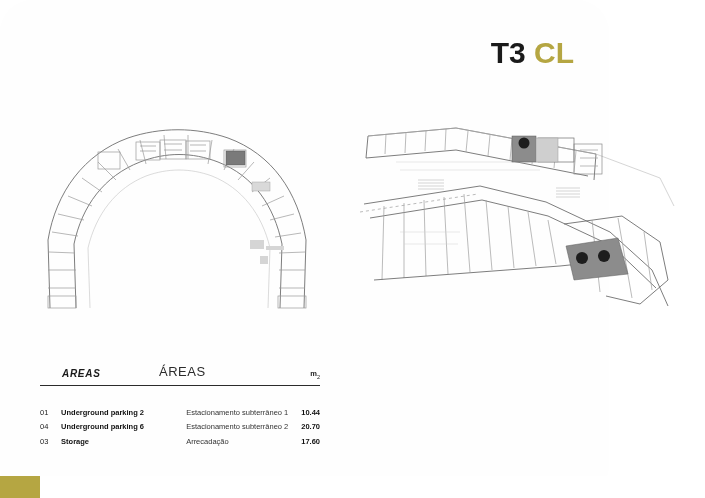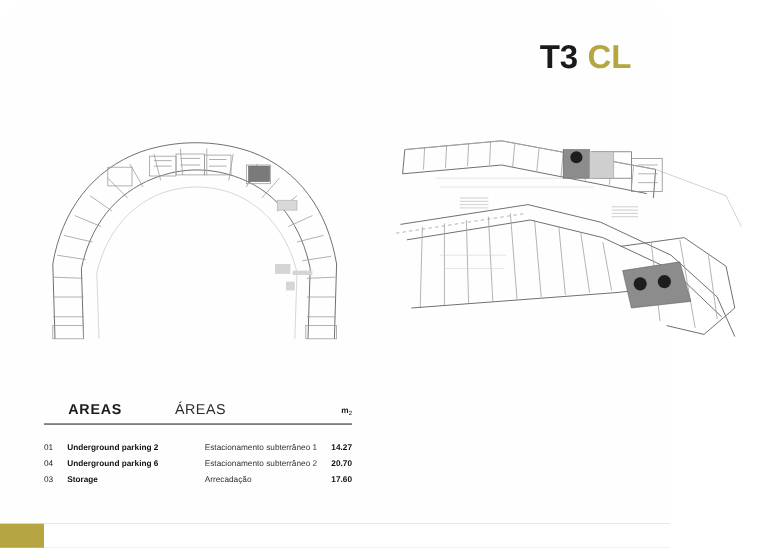--- a/index.html
+++ b/index.html
@@ -65,25 +65,26 @@
     width: 280px;
   }
   .areas-head {
     display: flex;
     align-items: flex-end;
     padding-bottom: 6px;
     border-bottom: 1.2px solid #2b2b2b;
   }
   .areas-head .col-num { width: 22px; }
   .areas-head .col-en {
-    font-size: 13px;
+    font-size: 10px;
     font-weight: bold;
     letter-spacing: 0.7px;
     color: #1a1a1a;
     width: 97px;
+    font-style: italic;
   }
   .areas-head .col-pt {
     font-size: 13px;
     font-weight: normal;
     letter-spacing: 0.5px;
     color: #2b2b2b;
     width: 120px;
     margin-top: 16px;
   }
   .areas-head .col-unit {
@@ -94,21 +95,21 @@
     flex: 1;
   }
   .areas-head .col-unit sub {
     font-size: 5.5px;
     font-weight: normal;
   }
 
   .areas-rows { margin-top: 16px; }
   .area-row {
     display: flex;
-    align-items: flex-start;
+    align-items: flex-end;
     height: 14.5px;
   }
   .area-row .cell-num {
     width: 22px;
     font-size: 7.5px;
     color: #1a1a1a;
   }
   .area-row .cell-en {
     width: 97px;
     font-size: 7.5px;
@@ -288,21 +289,21 @@
       <div class="col-en">AREAS</div>
       <div class="col-pt">ÁREAS</div>
       <div class="col-unit"><span>m</span><sub>2</sub></div>
     </div>
 
     <div class="areas-rows">
       <div class="area-row">
         <div class="cell-num">01</div>
         <div class="cell-en">Underground parking 2</div>
         <div class="cell-pt">Estacionamento subterrâneo 1</div>
-        <div class="cell-val">14.27</div>
+        <div class="cell-val">10.44</div>
       </div>
       <div class="area-row">
         <div class="cell-num">04</div>
         <div class="cell-en">Underground parking 6</div>
         <div class="cell-pt">Estacionamento subterrâneo 2</div>
         <div class="cell-val">20.70</div>
       </div>
       <div class="area-row">
         <div class="cell-num">03</div>
         <div class="cell-en">Storage</div>

